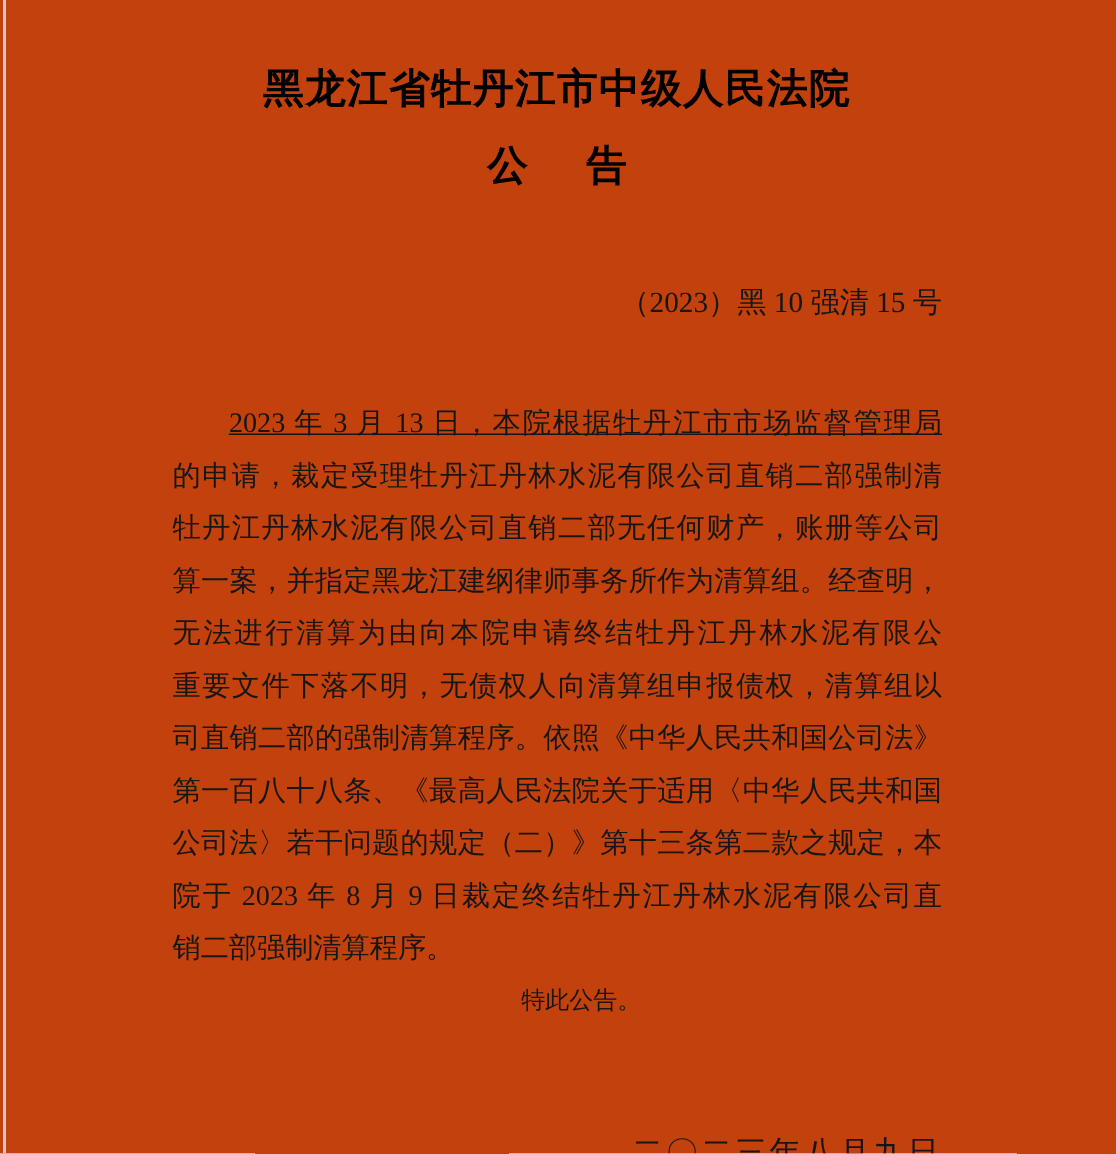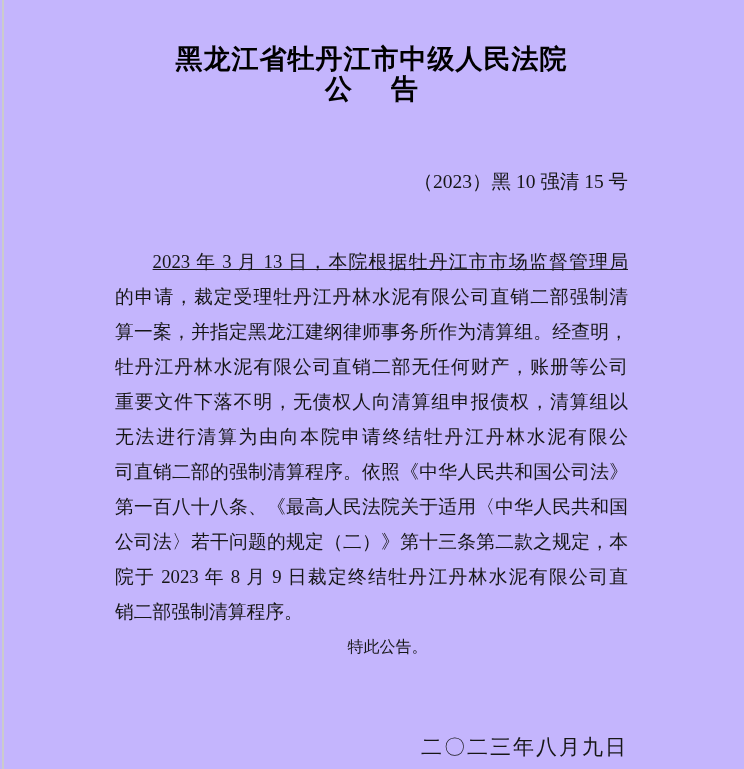--- a/index.html
+++ b/index.html
@@ -2,21 +2,21 @@
 <html><head>
 <meta charset="utf-8">
 <style>
   * { margin: 0; padding: 0; box-sizing: border-box; }
   html, body { background: #ffffff; }
 
   .page {
     position: relative;
     width: 744px;
     height: 769px;
-    background: #c4b5fd;
+    background: #c2410c;
     overflow: hidden;
     font-family: "Liberation Serif", serif;
     color: #1b1b1b;
   }
 
   .left-edge-line {
     position: absolute;
     left: 2px;
     top: 0;
     width: 2px;
@@ -37,20 +37,21 @@
     font-family: "Liberation Sans", sans-serif;
     font-weight: bold;
     font-size: 27px;
     line-height: 31px;
     letter-spacing: 1px;
     color: #000000;
     white-space: nowrap;
   }
 
   .doc-title {
+    margin-top: 21px;
     text-align: center;
     font-family: "Liberation Sans", sans-serif;
     font-weight: bold;
     font-size: 27px;
     line-height: 29px;
     letter-spacing: 6px;
     text-indent: 6px; 
     color: #000000;
     white-space: nowrap;
   }
@@ -112,24 +113,24 @@
 
     <div class="court-name">黑龙江省牡丹江市中级人民法院</div>
 
     <div class="doc-title">公　告</div>
 
     <div class="case-number">（2023）黑 10 强清 15 号</div>
 
     <div class="body-block">
       <div class="body-line first-line">2023 年 3 月 13 日，本院根据牡丹江市市场监督管理局</div>
       <div class="body-line">的申请，裁定受理牡丹江丹林水泥有限公司直销二部强制清</div>
+      <div class="body-line">牡丹江丹林水泥有限公司直销二部无任何财产，账册等公司</div>
       <div class="body-line">算一案，并指定黑龙江建纲律师事务所作为清算组。经查明，</div>
-      <div class="body-line">牡丹江丹林水泥有限公司直销二部无任何财产，账册等公司</div>
+      <div class="body-line">无法进行清算为由向本院申请终结牡丹江丹林水泥有限公</div>
       <div class="body-line">重要文件下落不明，无债权人向清算组申报债权，清算组以</div>
-      <div class="body-line">无法进行清算为由向本院申请终结牡丹江丹林水泥有限公</div>
       <div class="body-line">司直销二部的强制清算程序。依照《中华人民共和国公司法》</div>
       <div class="body-line">第一百八十八条、《最高人民法院关于适用〈中华人民共和国</div>
       <div class="body-line">公司法〉若干问题的规定（二）》第十三条第二款之规定，本</div>
       <div class="body-line">院于 2023 年 8 月 9 日裁定终结牡丹江丹林水泥有限公司直</div>
       <div class="body-line natural-end">销二部强制清算程序。</div>
     </div>
 
     <div class="closing-line">特此公告。</div>
 
     <div class="date-line">二〇二三年八月九日</div>

